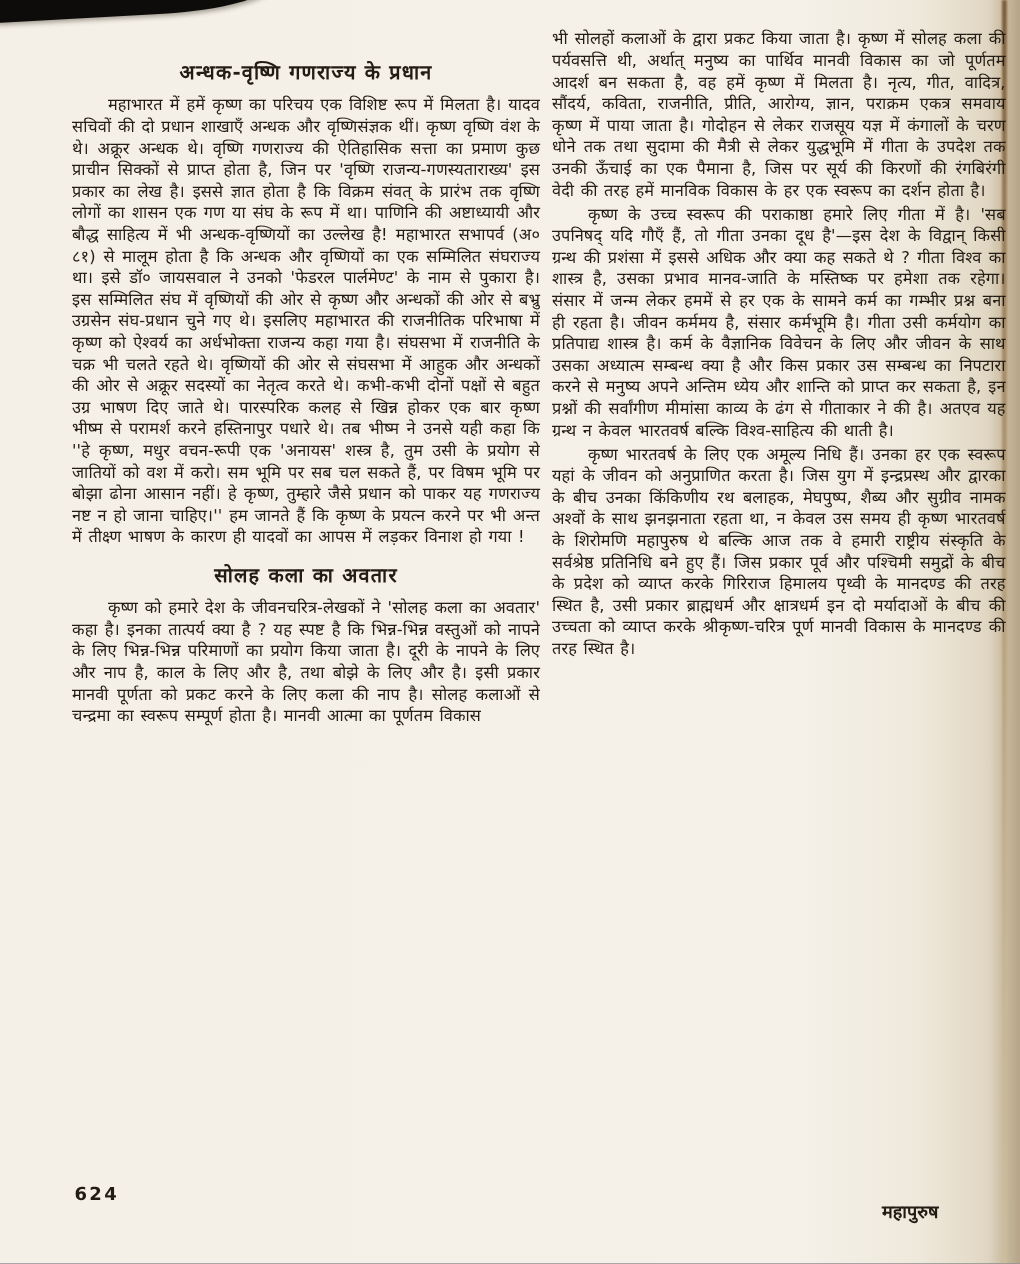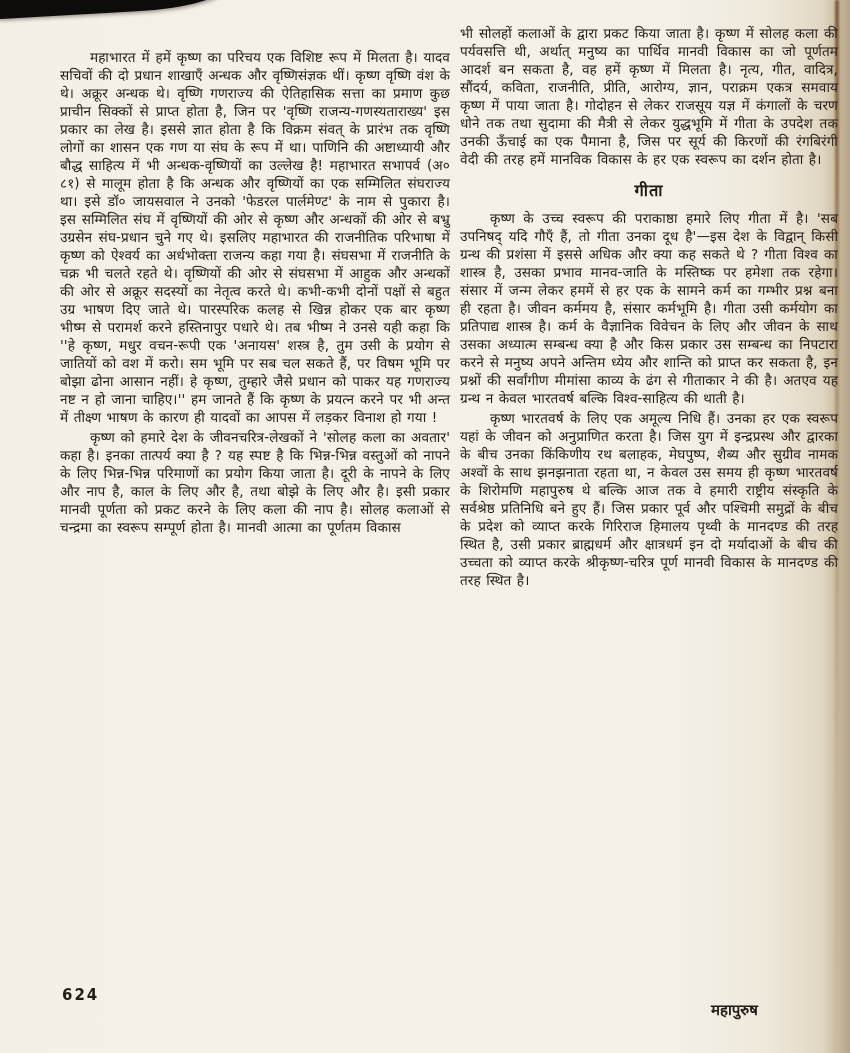--- a/index.html
+++ b/index.html
@@ -50,21 +50,21 @@
     font-weight:bold;
     letter-spacing:1px;
   }
   .col-left h2.first{margin-top:0;}
   
   .pageno{
     position:absolute;left:62px;top:986px;
     font-size:15px;font-weight:bold;letter-spacing:2px;
   }
   .running-title{
-    position:absolute;right:92px;top:999px;
+    position:absolute;right:68px;top:999px;
     font-size:15px;font-weight:bold;
   }
   .watermark{
     position:absolute;left:186px;top:968px;
     font-family:"DejaVu Serif","Liberation Serif",serif;
     font-style:italic;
     font-size:37px;
     letter-spacing:1px;
     color:rgba(150,148,142,.38);
     text-shadow:1px 1px 0 rgba(255,255,255,.9),-1px -1px 0 rgba(90,88,84,.35);
@@ -74,27 +74,28 @@
 </head>
 <body>
 
 <div class="page">
 
   <div class="corner-mark"></div>
   <div class="edge-shade"></div>
   <div class="edge-line"></div>
 
   <div class="col col-left">
+    <h2 class="first">अन्धक-वृष्णि गणराज्य के प्रधान</h2>
     <p class="indent">महाभारत में हमें कृष्ण का परिचय एक विशिष्ट रूप में मिलता है। यादव सचिवों की दो प्रधान शाखाएँ अन्धक और वृष्णिसंज्ञक थीं। कृष्ण वृष्णि वंश के थे। अक्रूर अन्धक थे। वृष्णि गणराज्य की ऐतिहासिक सत्ता का प्रमाण कुछ प्राचीन सिक्कों से प्राप्त होता है, जिन पर 'वृष्णि राजन्य-गणस्यताराख्य' इस प्रकार का लेख है। इससे ज्ञात होता है कि विक्रम संवत् के प्रारंभ तक वृष्णि लोगों का शासन एक गण या संघ के रूप में था। पाणिनि की अष्टाध्यायी और बौद्ध साहित्य में भी अन्धक-वृष्णियों का उल्लेख है! महाभारत सभापर्व (अ० ८१) से मालूम होता है कि अन्धक और वृष्णियों का एक सम्मिलित संघराज्य था। इसे डॉ० जायसवाल ने उनको 'फेडरल पार्लमेण्ट' के नाम से पुकारा है। इस सम्मिलित संघ में वृष्णियों की ओर से कृष्ण और अन्धकों की ओर से बभ्रु उग्रसेन संघ-प्रधान चुने गए थे। इसलिए महाभारत की राजनीतिक परिभाषा में कृष्ण को ऐश्वर्य का अर्धभोक्ता राजन्य कहा गया है। संघसभा में राजनीति के चक्र भी चलते रहते थे। वृष्णियों की ओर से संघसभा में आहुक और अन्धकों की ओर से अक्रूर सदस्यों का नेतृत्व करते थे। कभी-कभी दोनों पक्षों से बहुत उग्र भाषण दिए जाते थे। पारस्परिक कलह से खिन्न होकर एक बार कृष्ण भीष्म से परामर्श करने हस्तिनापुर पधारे थे। तब भीष्म ने उनसे यही कहा कि ''हे कृष्ण, मधुर वचन-रूपी एक 'अनायस' शस्त्र है, तुम उसी के प्रयोग से जातियों को वश में करो। सम भूमि पर सब चल सकते हैं, पर विषम भूमि पर बोझा ढोना आसान नहीं। हे कृष्ण, तुम्हारे जैसे प्रधान को पाकर यह गणराज्य नष्ट न हो जाना चाहिए।'' हम जानते हैं कि कृष्ण के प्रयत्न करने पर भी अन्त में तीक्ष्ण भाषण के कारण ही यादवों का आपस में लड़कर विनाश हो गया !</p>
+    <h2>सोलह कला का अवतार</h2>
     <p class="indent">कृष्ण को हमारे देश के जीवनचरित्र-लेखकों ने 'सोलह कला का अवतार' कहा है। इनका तात्पर्य क्या है ? यह स्पष्ट है कि भिन्न-भिन्न वस्तुओं को नापने के लिए भिन्न-भिन्न परिमाणों का प्रयोग किया जाता है। दूरी के नापने के लिए और नाप है, काल के लिए और है, तथा बोझे के लिए और है। इसी प्रकार मानवी पूर्णता को प्रकट करने के लिए कला की नाप है। सोलह कलाओं से चन्द्रमा का स्वरूप सम्पूर्ण होता है। मानवी आत्मा का पूर्णतम विकास</p>
   </div>
 
   <div class="col col-right">
     <p>भी सोलहों कलाओं के द्वारा प्रकट किया जाता है। कृष्ण में सोलह कला की पर्यवसत्ति थी, अर्थात् मनुष्य का पार्थिव मानवी विकास का जो पूर्णतम आदर्श बन सकता है, वह हमें कृष्ण में मिलता है। नृत्य, गीत, वादित्र, सौंदर्य, कविता, राजनीति, प्रीति, आरोग्य, ज्ञान, पराक्रम एकत्र समवाय कृष्ण में पाया जाता है। गोदोहन से लेकर राजसूय यज्ञ में कंगालों के चरण धोने तक तथा सुदामा की मैत्री से लेकर युद्धभूमि में गीता के उपदेश तक उनकी ऊँचाई का एक पैमाना है, जिस पर सूर्य की किरणों की रंगबिरंगी वेदी की तरह हमें मानविक विकास के हर एक स्वरूप का दर्शन होता है।</p>
-    <h2>गीता</h2>
     <p class="indent">कृष्ण के उच्च स्वरूप की पराकाष्ठा हमारे लिए गीता में है। 'सब उपनिषद् यदि गौएँ हैं, तो गीता उनका दूध है'—इस देश के विद्वान् किसी ग्रन्थ की प्रशंसा में इससे अधिक और क्या कह सकते थे ? गीता विश्व का शास्त्र है, उसका प्रभाव मानव-जाति के मस्तिष्क पर हमेशा तक रहेगा। संसार में जन्म लेकर हममें से हर एक के सामने कर्म का गम्भीर प्रश्न बना ही रहता है। जीवन कर्ममय है, संसार कर्मभूमि है। गीता उसी कर्मयोग का प्रतिपाद्य शास्त्र है। कर्म के वैज्ञानिक विवेचन के लिए और जीवन के साथ उसका अध्यात्म सम्बन्ध क्या है और किस प्रकार उस सम्बन्ध का निपटारा करने से मनुष्य अपने अन्तिम ध्येय और शान्ति को प्राप्त कर सकता है, इन प्रश्नों की सर्वांगीण मीमांसा काव्य के ढंग से गीताकार ने की है। अतएव यह ग्रन्थ न केवल भारतवर्ष बल्कि विश्व-साहित्य की थाती है।</p>
     <p class="indent">कृष्ण भारतवर्ष के लिए एक अमूल्य निधि हैं। उनका हर एक स्वरूप यहां के जीवन को अनुप्राणित करता है। जिस युग में इन्द्रप्रस्थ और द्वारका के बीच उनका किंकिणीय रथ बलाहक, मेघपुष्प, शैब्य और सुग्रीव नामक अश्वों के साथ झनझनाता रहता था, न केवल उस समय ही कृष्ण भारतवर्ष के शिरोमणि महापुरुष थे बल्कि आज तक वे हमारी राष्ट्रीय संस्कृति के सर्वश्रेष्ठ प्रतिनिधि बने हुए हैं। जिस प्रकार पूर्व और पश्चिमी समुद्रों के बीच के प्रदेश को व्याप्त करके गिरिराज हिमालय पृथ्वी के मानदण्ड की तरह स्थित है, उसी प्रकार ब्राह्मधर्म और क्षात्रधर्म इन दो मर्यादाओं के बीच की उच्चता को व्याप्त करके श्रीकृष्ण-चरित्र पूर्ण मानवी विकास के मानदण्ड की तरह स्थित है।</p>
   </div>
 
   <div class="pageno">624</div>
 
 
   <div class="running-title">महापुरुष</div>
 
 </div>

